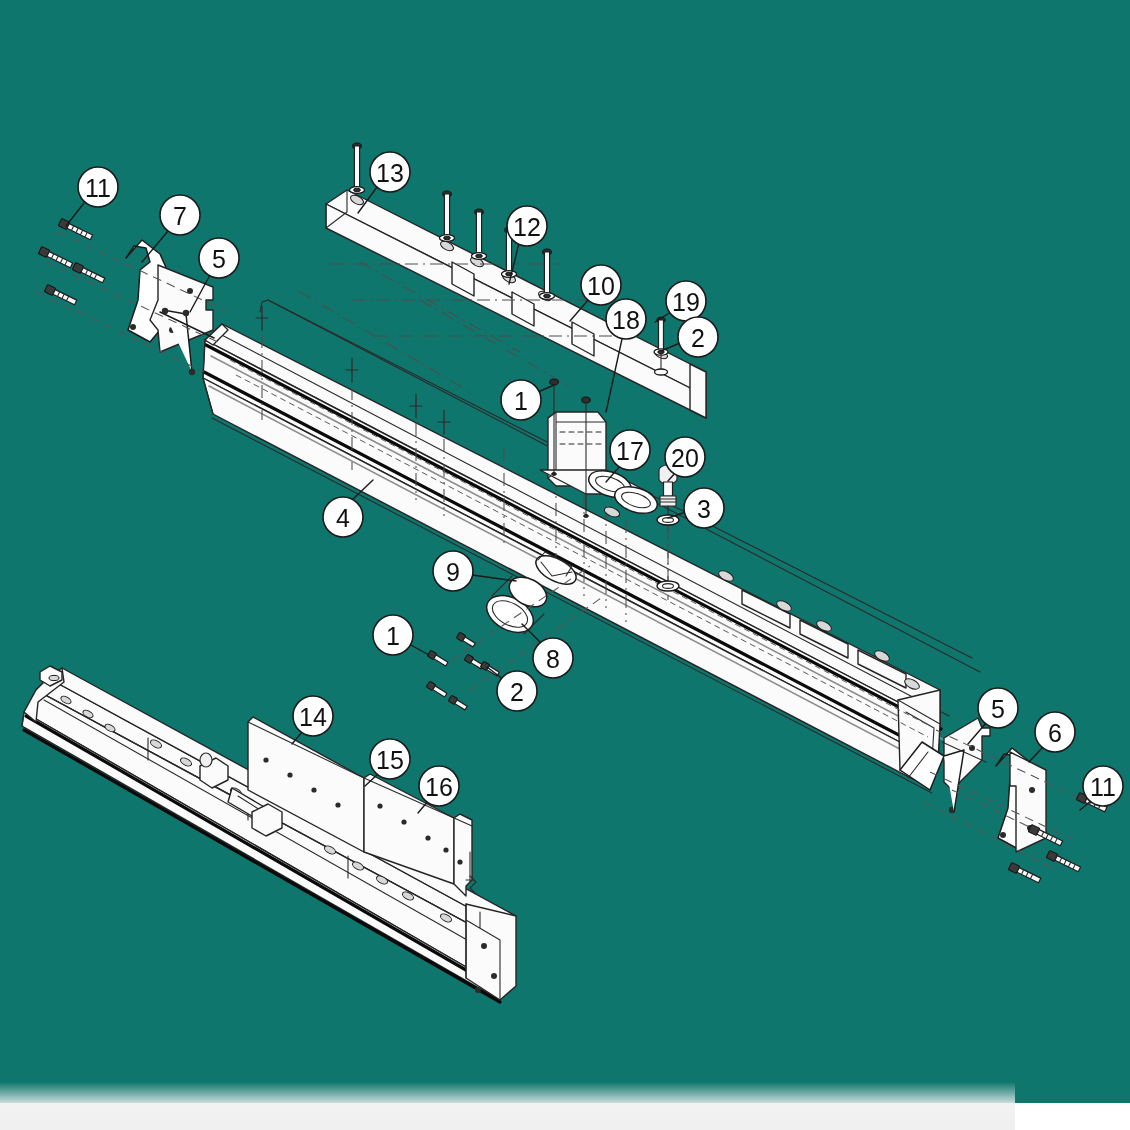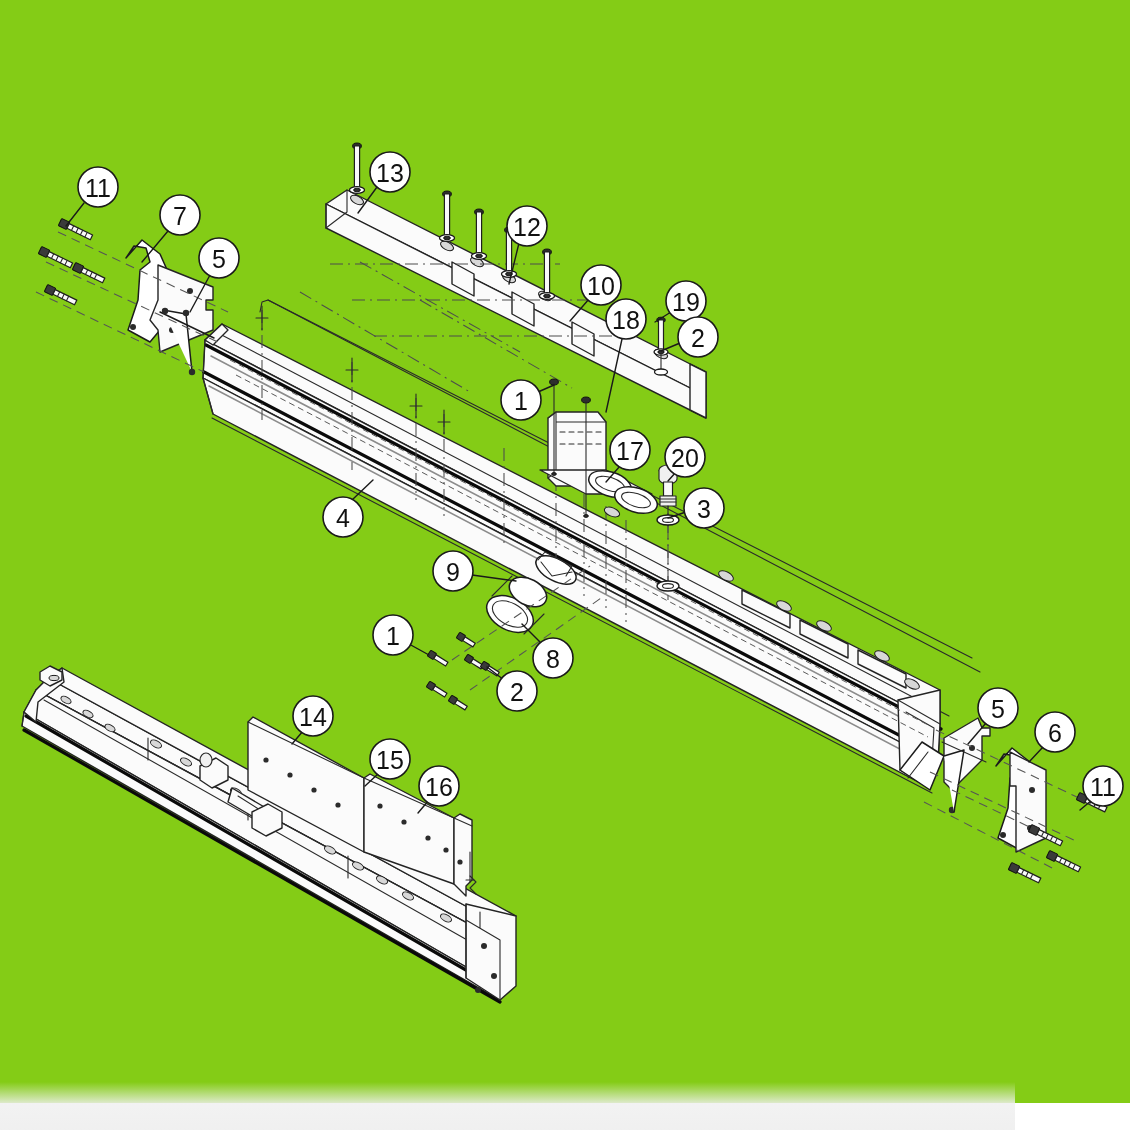--- a/index.html
+++ b/index.html
@@ -10,21 +10,21 @@
   body {
     width: 1130px;
     height: 1130px;
     font-family: "Liberation Sans", sans-serif;
     overflow: hidden;
   }
   #sheet {
     position: relative;
     width: 1130px;
     height: 1103px;
-    background: #84cc16;
+    background: #0f766e;
   }
   svg#drawing {
     position: absolute;
     left: 0;
     top: 0;
     width: 1130px;
     height: 1130px;
     display: block;
   }
   .callout-circle {

